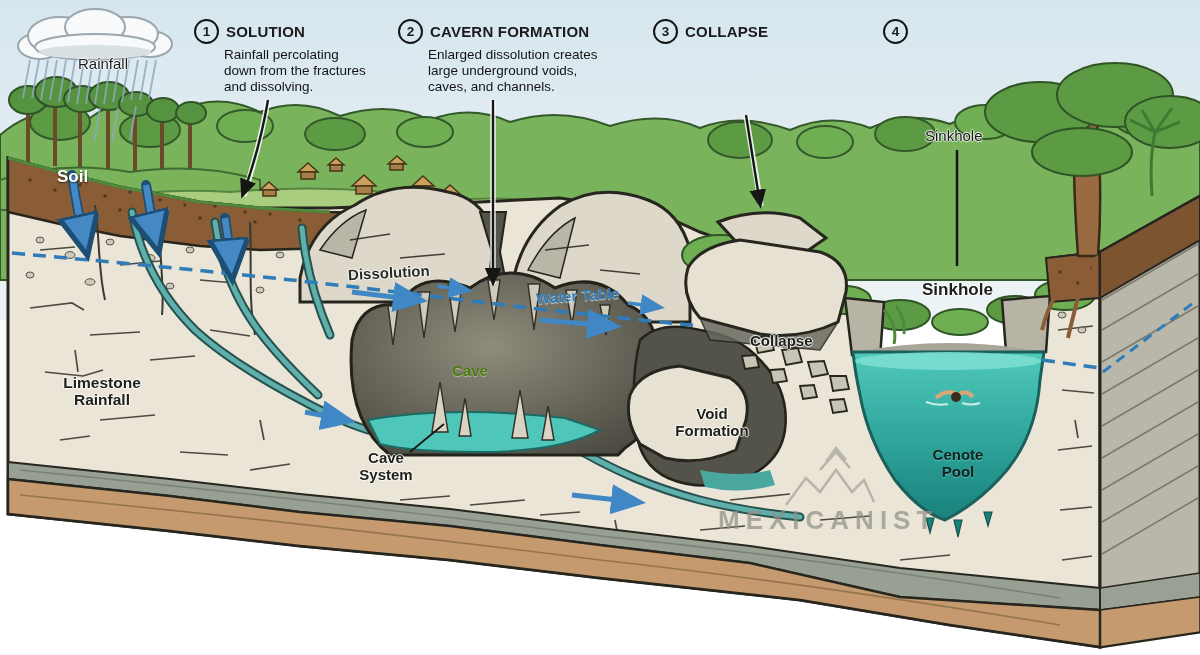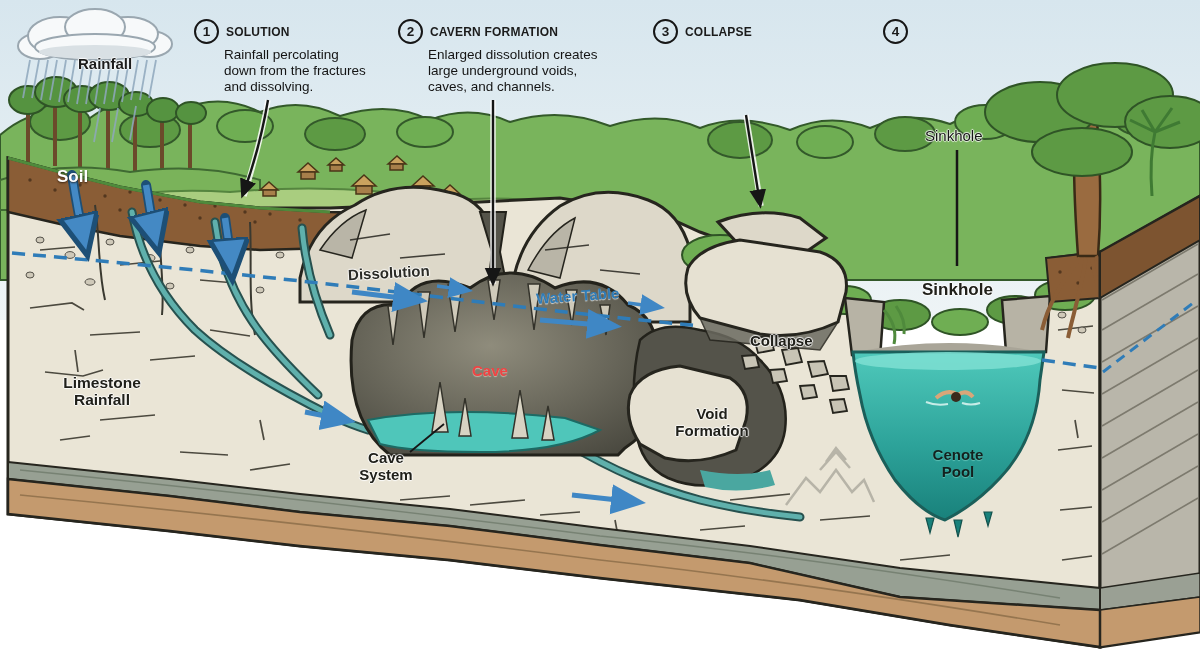--- a/index.html
+++ b/index.html
@@ -6,35 +6,35 @@
   .stage{position:relative;width:1200px;height:655px;background:#ffffff;overflow:hidden;
          font-family:"Liberation Sans",sans-serif;color:#1b1b1b;}
   .scene-svg{position:absolute;left:0;top:0;width:1200px;height:655px;}
 
   
   .step{position:absolute;top:19px;}
   .step-head{display:flex;align-items:center;gap:7px;}
   .step-num{width:21px;height:21px;border:2px solid #161616;border-radius:50%;
             display:flex;align-items:center;justify-content:center;
             font-size:13.5px;font-weight:700;background:transparent;flex:0 0 auto;}
-  .step-title{font-size:12px;font-weight:700;letter-spacing:.2px;white-space:nowrap;}
+  .step-title{font-size:15px;font-weight:700;letter-spacing:.2px;white-space:nowrap;}
   .step-desc{margin:3px 0 0 30px;font-size:13.5px;line-height:1.2;font-weight:400;color:#141414;}
 
   
   .lbl{position:absolute;font-size:15px;font-weight:700;color:#20201a;white-space:nowrap;}
   .halo{text-shadow:0 1px 1px rgba(255,255,255,.85),0 -1px 1px rgba(255,255,255,.85),
                     1px 0 1px rgba(255,255,255,.85),-1px 0 1px rgba(255,255,255,.85);}
   .wrap{white-space:normal;text-align:center;line-height:1.12;}
-  .lbl-rainfall{left:70px;top:55px;font-weight:700;color:#1c1c1c;padding-left:8px;}
+  .lbl-rainfall{left:70px;top:55px;font-weight:400;color:#1c1c1c;padding-left:8px;}
   .lbl-soil{left:13px;top:167px;font-size:17px;color:#ffffff;
             text-shadow:0 1px 2px rgba(30,18,5,.8);margin-left:44px;}
   .lbl-dissolution{left:348px;top:264px;transform:rotate(-3deg);color:#2b2b26;}
   .lbl-water-table{left:536px;top:287px;transform:rotate(-4deg);color:#2f7cb8;
             text-shadow:0 1px 1px rgba(255,255,255,.7);}
-  .lbl-cave{left:452px;top:362px;color:#ef4444;text-shadow:0 1px 1px rgba(230,225,210,.6);margin-left:20px;}
+  .lbl-cave{left:452px;top:362px;color:#4d7c0f;text-shadow:0 1px 1px rgba(230,225,210,.6);}
   .lbl-limestone{left:46px;top:374px;width:112px;font-size:15.5px;}
   .lbl-cave-system{left:346px;top:450px;width:80px;}
   .lbl-collapse{left:750px;top:332px;}
   .lbl-void{left:662px;top:406px;width:100px;}
   .lbl-sinkhole-upper{left:925px;top:127px;font-weight:400;color:#161616;}
   .lbl-sinkhole-lower{left:922px;top:280px;font-size:17px;}
   .lbl-cenote{left:920px;top:447px;width:76px;color:#13211e;
             text-shadow:0 1px 1px rgba(140,225,212,.55);}
   .watermark{position:absolute;left:718px;top:505px;width:220px;text-align:center;
             font-size:26px;font-weight:700;letter-spacing:6px;color:#92908a;opacity:.72;}
@@ -449,14 +449,15 @@
 <div class="lbl lbl-dissolution halo">Dissolution</div>
 <div class="lbl lbl-water-table">Water Table</div>
 <div class="lbl lbl-cave">Cave</div>
 <div class="lbl lbl-limestone wrap halo">Limestone Rainfall</div>
 <div class="lbl lbl-cave-system wrap halo">Cave System</div>
 <div class="lbl lbl-collapse halo">Collapse</div>
 <div class="lbl lbl-void wrap halo">Void Formation</div>
 <div class="lbl lbl-sinkhole-upper halo">Sinkhole</div>
 <div class="lbl lbl-sinkhole-lower halo">Sinkhole</div>
 <div class="lbl lbl-cenote wrap">Cenote Pool</div>
+<div class="watermark">MEXICANIST</div>
 
 </div>
 
 </body></html>

